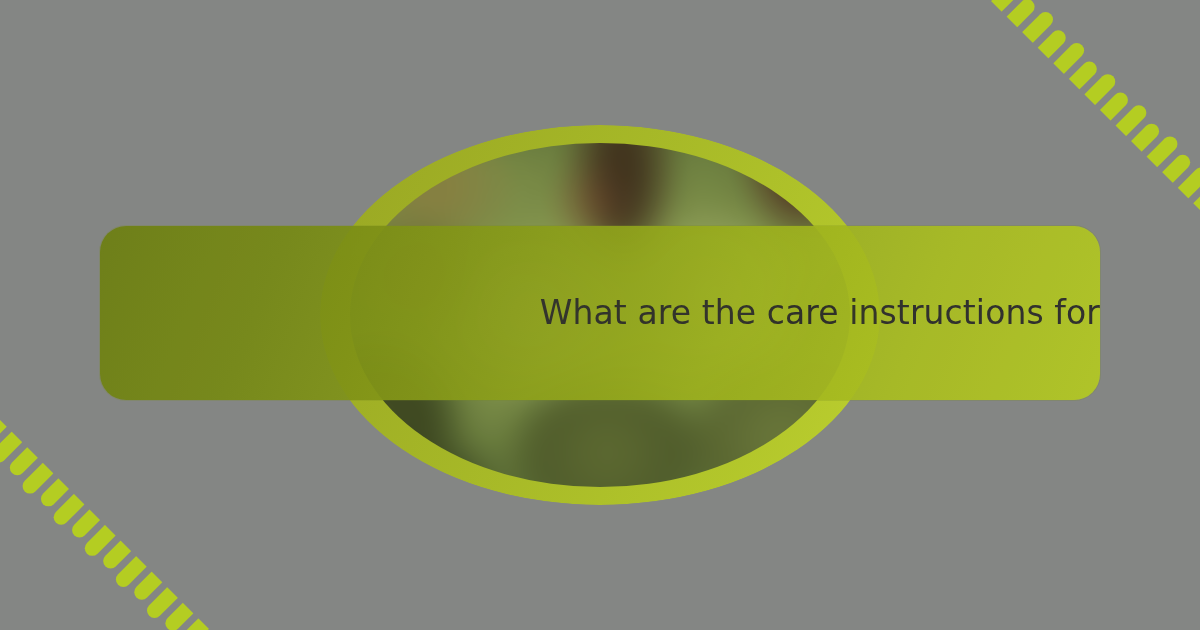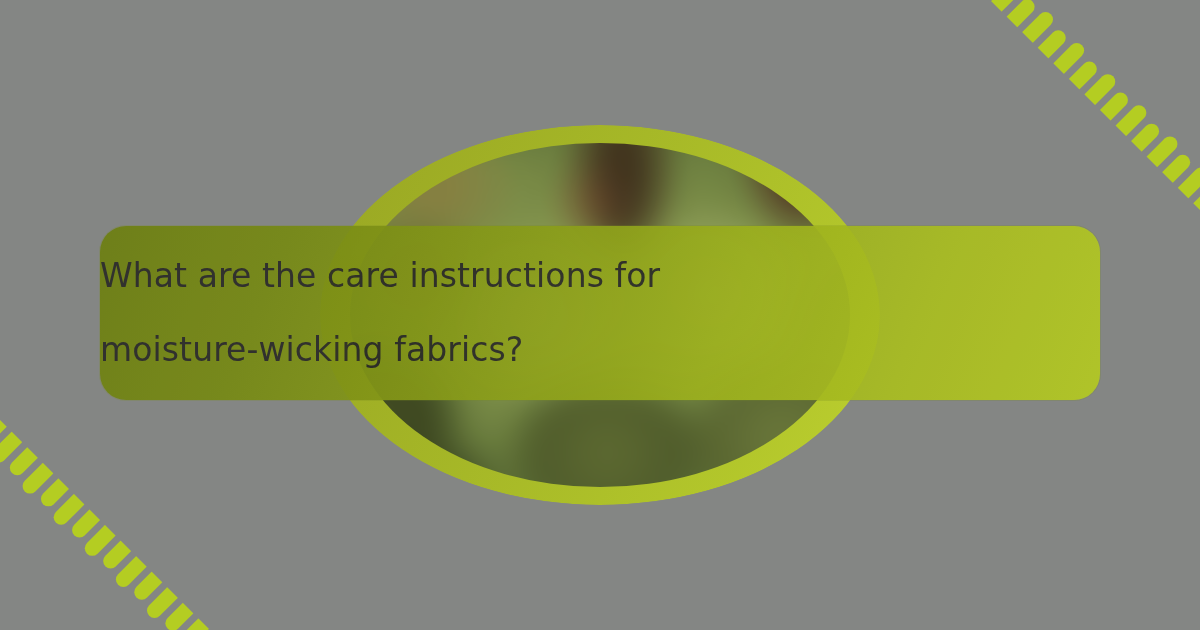--- a/index.html
+++ b/index.html
@@ -98,21 +98,21 @@
         #9cb01e 62%,
         #a9bd21 80%,
         #b4c923 100%);
     opacity:.93;
     box-shadow:0 0 0 1px rgba(120,140,30,.25);
   }
   .card-inner{
     position:absolute;inset:0;
     display:flex;
     flex-direction:column;
-    align-items:flex-start;
+    align-items:flex-end;
     justify-content:center;
     gap:18px;
   }
   .q-line{
     color:#2b2b28;
     font-size:33px;
     line-height:56px;
     font-weight:400;
     letter-spacing:.1px;
     text-align:center;
@@ -227,17 +227,16 @@
           <use href="#dashrowTR" x="-150" y="222"></use>
           <use href="#dashrow2TR" x="-150" y="244"></use>
         </g>
       </g>
     </svg>
   </div>
 
   <div class="card">
     <div class="card-inner">
       <div class="q-line">What are the care instructions for</div>
-      <div class="q-line">moisture-wicking fabrics?</div>
     </div>
   </div>
 
 </div>
 
 </body></html>

